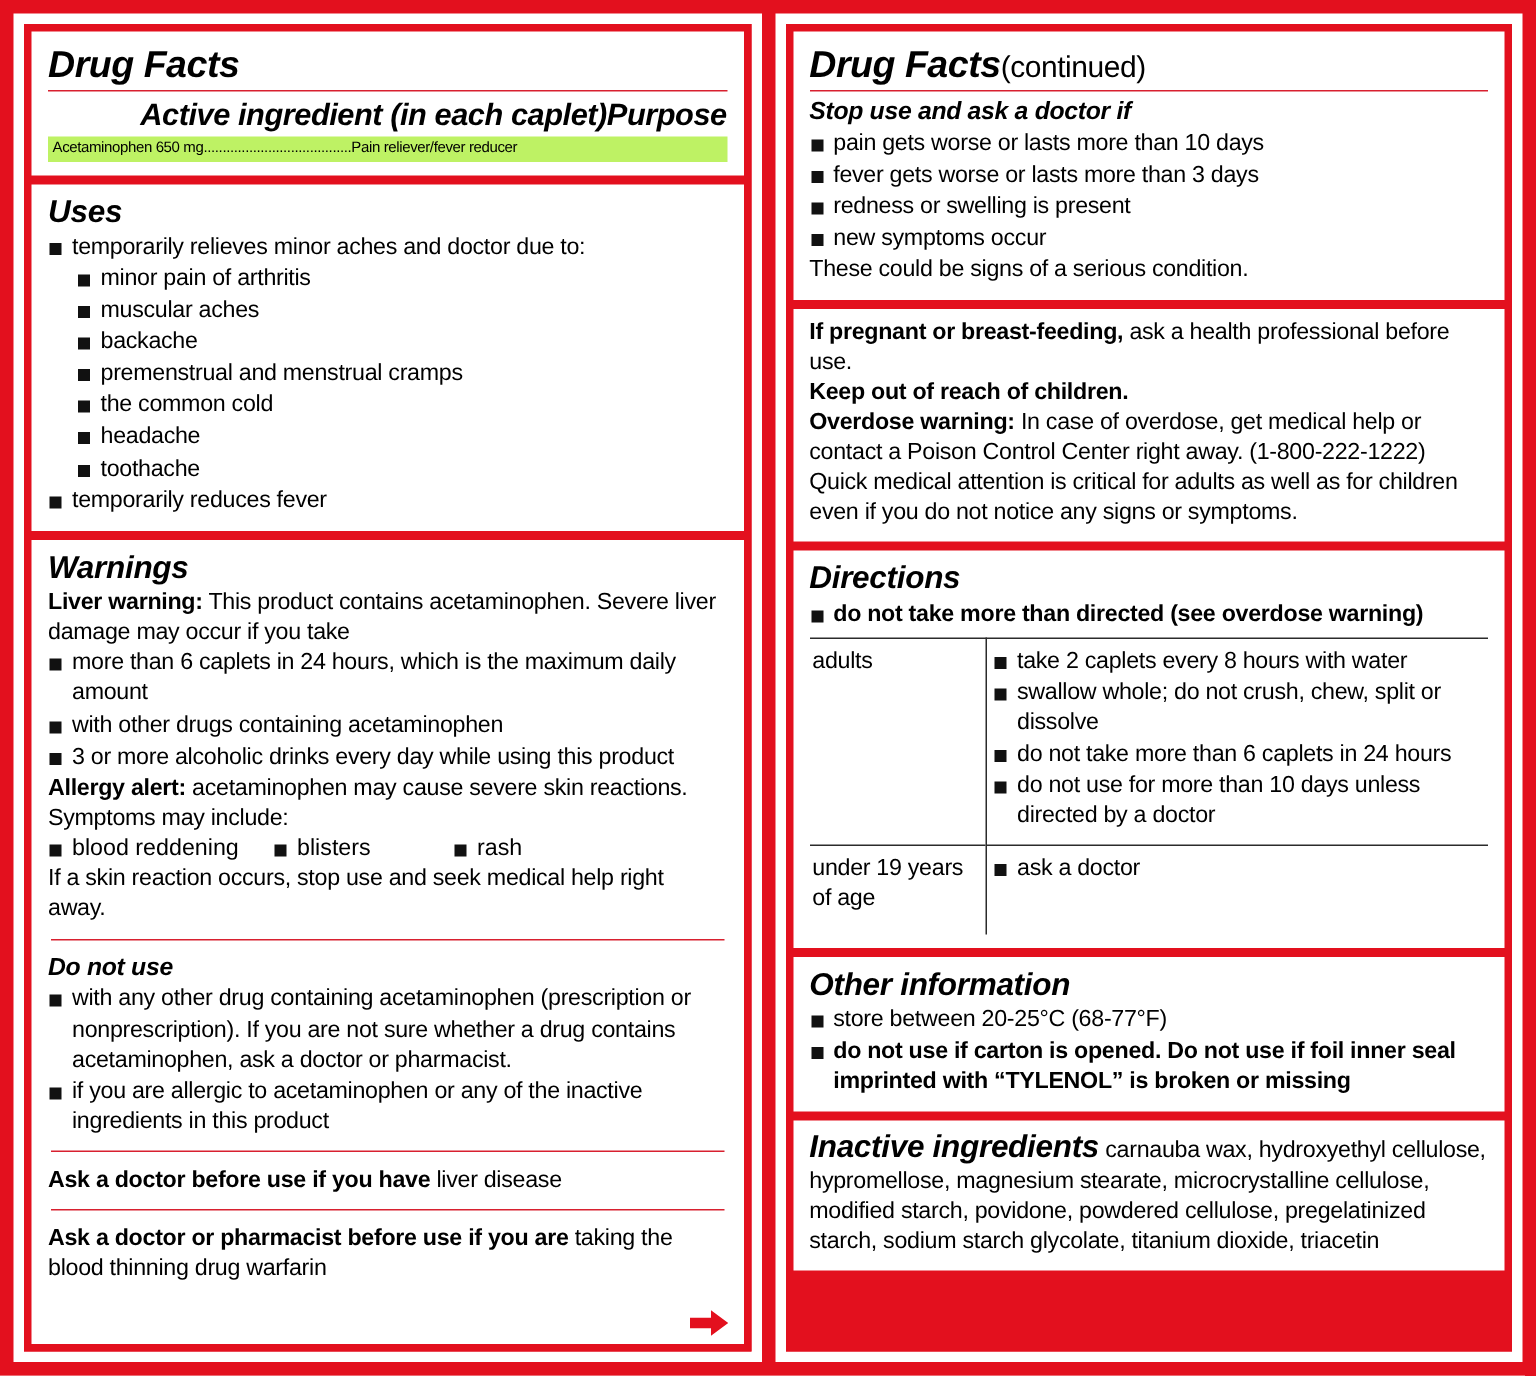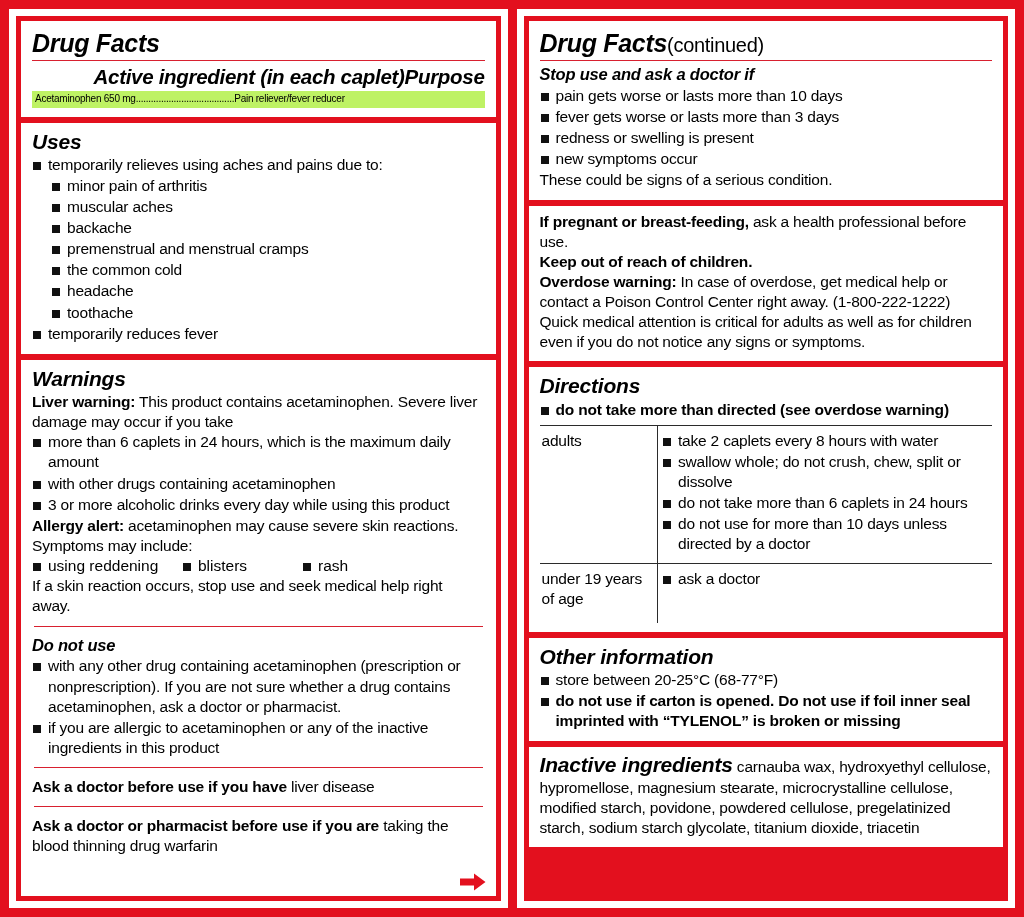--- a/index.html
+++ b/index.html
@@ -186,21 +186,21 @@
         <div class="active-row">
           <span>Active ingredient (in each caplet)</span>
           <span>Purpose</span>
         </div>
         <div class="hl-row">Acetaminophen 650 mg.......................................Pain reliever/fever reducer</div>
       </div>
 
       <div class="panel">
         <div class="sec-head-italic">Uses</div>
         <ul class="bl">
-          <li>temporarily relieves using aches and pains due to:</li>
+          <li>temporarily relieves minor aches and doctor due to:</li>
         </ul>
         <ul class="bl nested">
           <li>minor pain of arthritis</li>
           <li>muscular aches</li>
           <li>backache</li>
           <li>premenstrual and menstrual cramps</li>
           <li>the common cold</li>
           <li>headache</li>
           <li>toothache</li>
         </ul>
@@ -220,21 +220,21 @@
           <li>more than 6 caplets in 24 hours, which is the maximum daily amount</li>
           <li>with other drugs containing acetaminophen</li>
           <li>3 or more alcoholic drinks every day while using this product</li>
         </ul>
 
         <div class="body-txt">
           <b>Allergy alert:</b>
           <span>acetaminophen may cause severe skin reactions. Symptoms may include:</span>
         </div>
         <div class="inline-bullets">
-          <div class="ib-item" style="width:150px">using reddening</div>
+          <div class="ib-item" style="width:150px">blood reddening</div>
           <div class="ib-item" style="width:120px">blisters</div>
           <div class="ib-item">rash</div>
         </div>
         <div class="body-txt">If a skin reaction occurs, stop use and seek medical help right away.</div>
 
         <hr class="rule-red inset">
 
         <div class="sec-head-bold">Do not use</div>
         <ul class="bl">
           <li>with any other drug containing acetaminophen (prescription or nonprescription). If you are not sure whether a drug contains acetaminophen, ask a doctor or pharmacist.</li>

